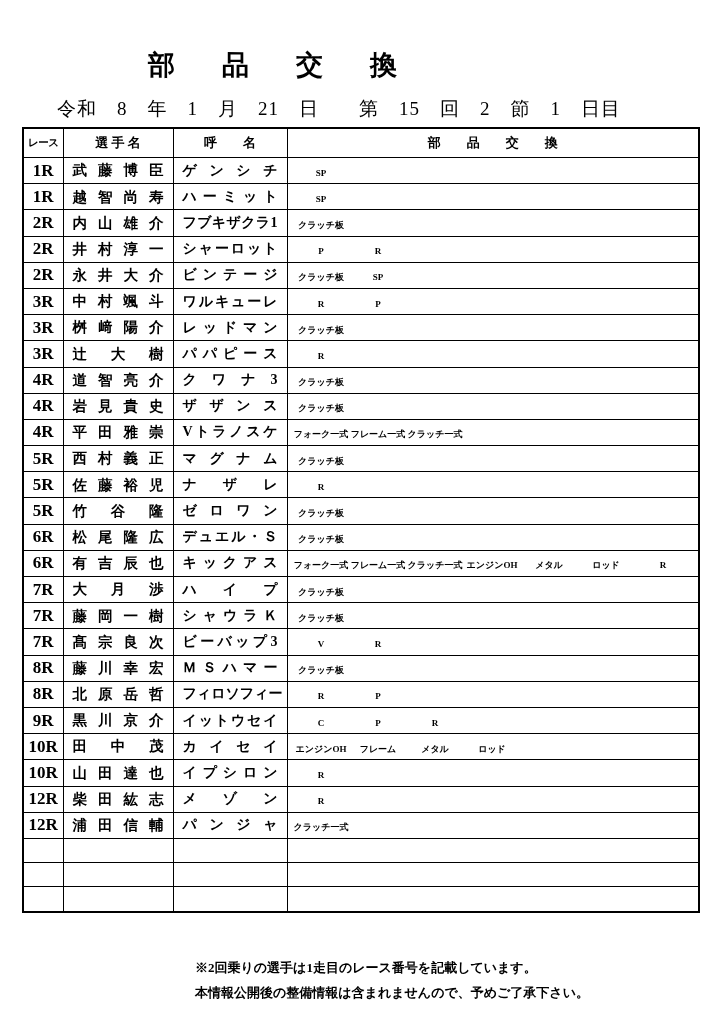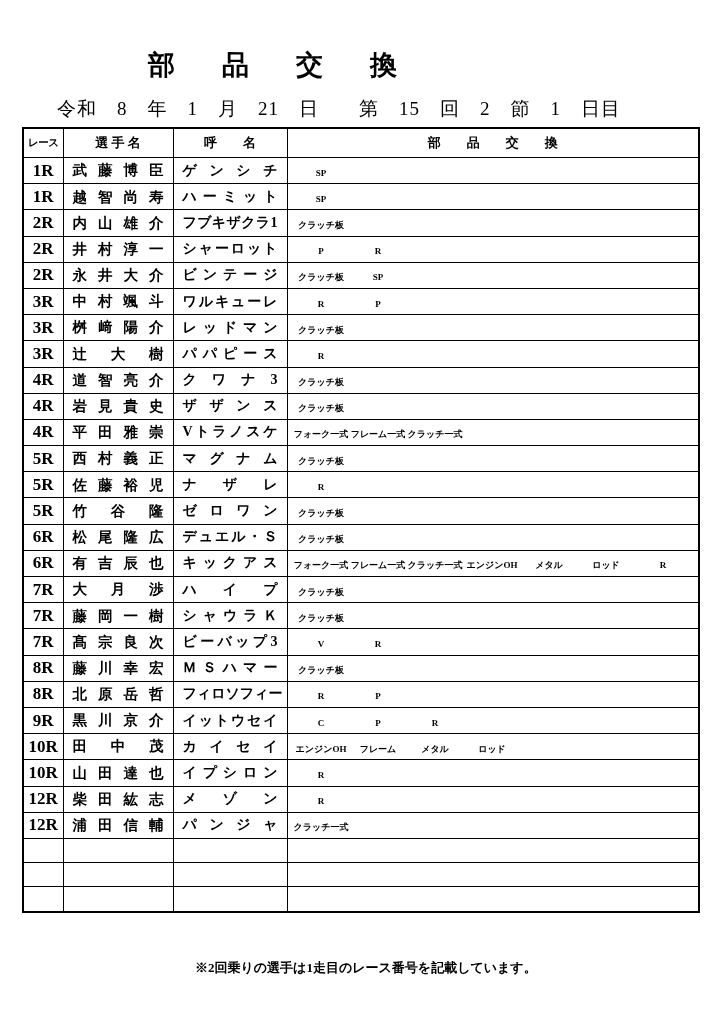--- a/index.html
+++ b/index.html
@@ -641,13 +641,14 @@
     <td class="callname-cell">
           <div class="jrow"></div>
         </td>
     <td class="parts-cell"></td>
   </tr>
     </tbody>
 </table>
 
 <div class="footer-notes">
   <div>※2回乗りの選手は1走目のレース番号を記載しています。</div>
+  <div>本情報公開後の整備情報は含まれませんので、予めご了承下さい。</div>
 </div>
 
 </body></html>

